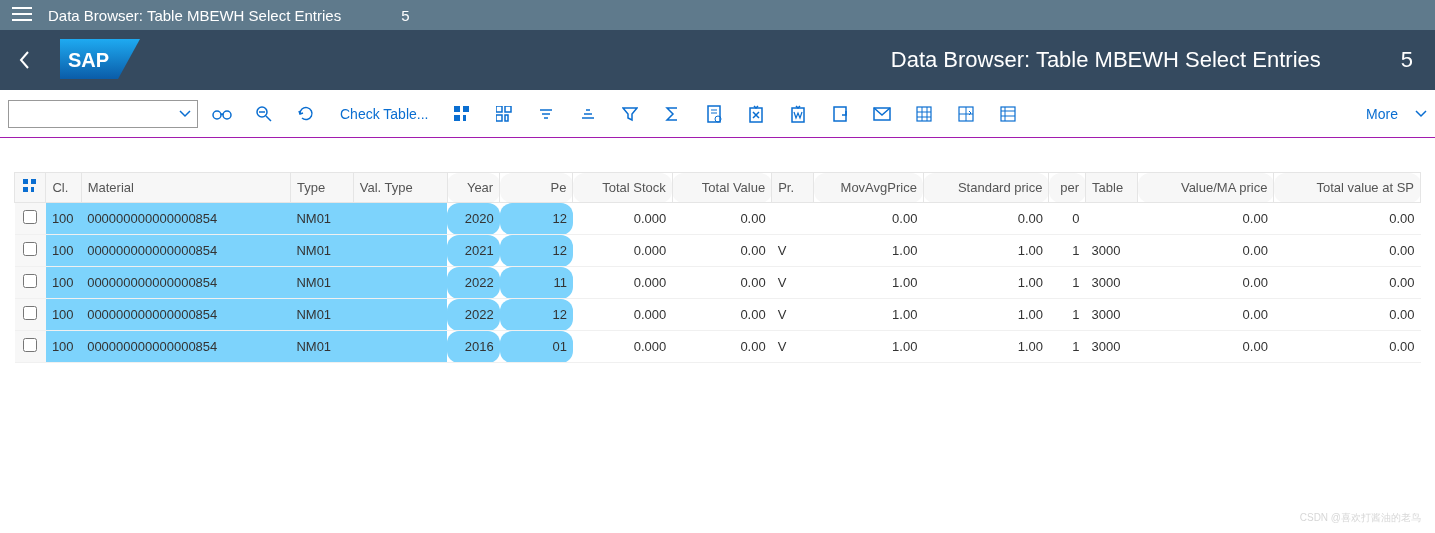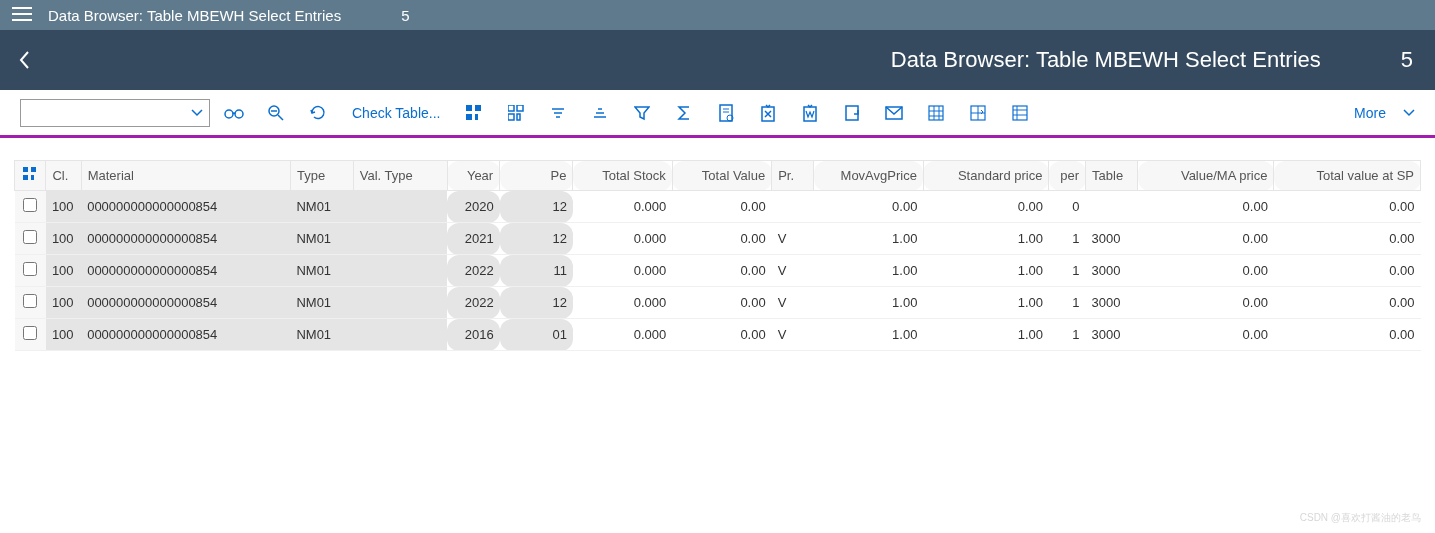--- a/index.html
+++ b/index.html
@@ -10,38 +10,38 @@
   .menu-icon svg { stroke: #fff; }
   .top-title { margin-left: 12px; font-size: 15px; font-weight: 300; }
   .top-count { margin-left: 60px; font-size: 15px; }
   
   .header-bar { background: #354a5f; height: 60px; display: flex; align-items: center; position: relative; }
   .back-btn { width: 50px; display: flex; justify-content: center; align-items: center; color: #fff; cursor: pointer; font-size: 22px; height: 100%; }
   .sap-logo { margin-left: 10px; }
   .header-title-wrap { position: absolute; right: 22px; color: #fff; font-size: 22px; font-weight: 300; display: flex; align-items: center; }
   .header-title-count { margin-left: 80px; }
   
-  .toolbar { height: 48px; display: flex; align-items: center; padding: 0 20px; border-bottom: 3px solid #a21caf; gap: 6px; }
+  .toolbar { height: 48px; display: flex; align-items: center; padding: 0 8px; border-bottom: 1px solid #a21caf; gap: 6px; }
   .search-combo { width: 190px; height: 28px; border: 1px solid #999; background: #fff; display: flex; align-items: center; justify-content: flex-end; padding-right: 6px; cursor: pointer; }
   .search-combo svg { stroke: #0a6ed1; }
   .tb-btn { width: 36px; height: 32px; display: flex; align-items: center; justify-content: center; cursor: pointer; color: #0a6ed1; }
   .tb-btn svg { stroke: #0a6ed1; fill: none; }
   .tb-text { color: #0a6ed1; font-size: 14px; cursor: pointer; padding: 0 10px; }
   .spacer { flex: 1; }
   .more-btn { color: #0a6ed1; font-size: 14px; cursor: pointer; display: flex; align-items: center; gap: 17px; }
   
   .content-pad { padding: 22px 14px 0 14px; }
   
-  table { border-collapse: collapse; width: 100%; background: #fff; }
+  table { border-collapse: collapse; width: 100%; background: #fff; margin-top: 12px; }
   th { background:#f7f7f7; font-weight:400; text-align:left; padding:6px 6px; border:1px solid #e5e5e5; color:#555; height:30px; white-space:nowrap; }
   td { padding:6px 6px; border-bottom:1px solid #f0f0f0; height:32px; white-space:nowrap; }
   .col-chk { width:28px; text-align:center; background:#f7f7f7; }
   .col-sel-hdr { width:28px; text-align:center; }
   .col-cl { text-align:left; }
-  .hl { background:#e5e5e5; }
+  .hl { background:#7dd3fc; }
   .num { text-align:right;border-radius:12px; }
   input[type=checkbox]{ width:14px; height:14px; cursor:pointer; }
   
   .col-icon svg { fill:#0a6ed1; stroke:none; }
   
   .watermark { position:fixed; bottom:8px; right:14px; color:rgba(120,120,120,.3); font-size:10px; }
 </style>
 </head>
 <body>
 
@@ -54,20 +54,30 @@
       </svg>
   </span>
   <span class="top-title">Data Browser: Table MBEWH Select Entries</span>
   <span class="top-count">5</span>
 </div>
 
 <div class="header-bar">
   <div class="back-btn">
     <svg width="14" height="20" viewBox="0 0 14 20" fill="none">
         <polyline points="10,2 3,10 10,18" stroke="#fff" stroke-width="2"></polyline>
+      </svg>
+  </div>
+  <div class="sap-logo">
+    <svg width="80" height="40" viewBox="0 0 80 40">
+        <linearGradient id="g" x1="0" y1="0" x2="0" y2="1">
+          <stop offset="0" stop-color="#1eaaf1"></stop>
+          <stop offset="1" stop-color="#0a5ca8"></stop>
+        </linearGradient>
+        <polygon points="0,0 80,0 58,40 0,40" fill="url(#g)"></polygon>
+        <text x="8" y="28" font-family="Arial" font-size="20" font-weight="900" fill="#fff">SAP</text>
       </svg>
   </div>
   <div class="header-title-wrap">
     <span>Data Browser: Table MBEWH Select Entries</span>
     <span class="header-title-count">5</span>
   </div>
 </div>
 
 <div class="toolbar">
   <div class="search-combo">

